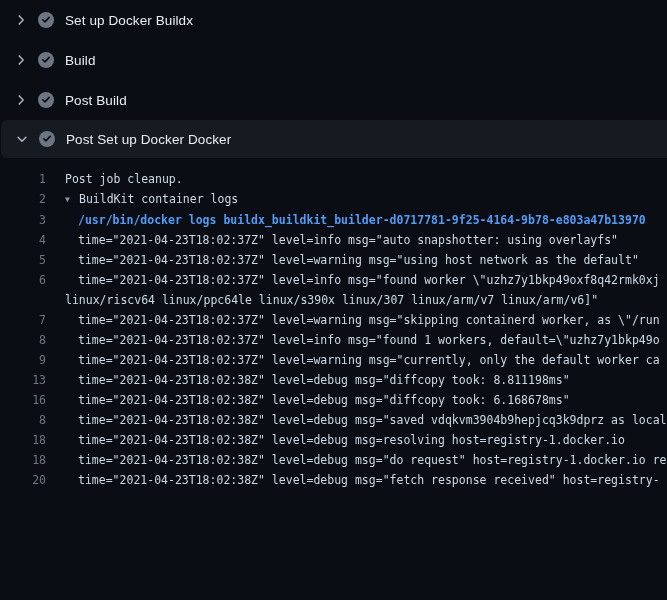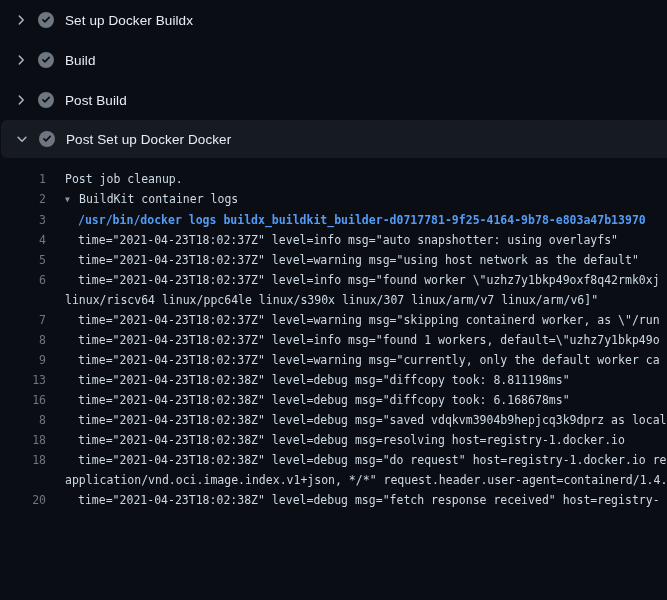--- a/index.html
+++ b/index.html
@@ -139,15 +139,14 @@
     <div class="log-line"><span class="ln">6</span><span class="lc ind1">time="2021-04-23T18:02:37Z" level=info msg="found worker \"uzhz7y1bkp49oxf8q42rmk0xj</span></div>
     <div class="log-line"><span class="ln"></span><span class="lc wrap">linux/riscv64 linux/ppc64le linux/s390x linux/307 linux/arm/v7 linux/arm/v6]"</span></div>
     <div class="log-line"><span class="ln">7</span><span class="lc ind1">time="2021-04-23T18:02:37Z" level=warning msg="skipping containerd worker, as \"/run</span></div>
     <div class="log-line"><span class="ln">8</span><span class="lc ind1">time="2021-04-23T18:02:37Z" level=info msg="found 1 workers, default=\"uzhz7y1bkp49o</span></div>
     <div class="log-line"><span class="ln">9</span><span class="lc ind1">time="2021-04-23T18:02:37Z" level=warning msg="currently, only the default worker ca</span></div>
     <div class="log-line"><span class="ln">13</span><span class="lc ind1">time="2021-04-23T18:02:38Z" level=debug msg="diffcopy took: 8.811198ms"</span></div>
     <div class="log-line"><span class="ln">16</span><span class="lc ind1">time="2021-04-23T18:02:38Z" level=debug msg="diffcopy took: 6.168678ms"</span></div>
     <div class="log-line"><span class="ln">8</span><span class="lc ind1">time="2021-04-23T18:02:38Z" level=debug msg="saved vdqkvm3904b9hepjcq3k9dprz as local</span></div>
     <div class="log-line"><span class="ln">18</span><span class="lc ind1">time="2021-04-23T18:02:38Z" level=debug msg=resolving host=registry-1.docker.io</span></div>
     <div class="log-line"><span class="ln">18</span><span class="lc ind1">time="2021-04-23T18:02:38Z" level=debug msg="do request" host=registry-1.docker.io re</span></div>
-    <div class="log-line"><span class="ln"></span><span class="lc wrap">application/vnd.oci.image.index.v1+json, */*" request.header.user-agent=containerd/1.4.</span></div>
     <div class="log-line"><span class="ln">20</span><span class="lc ind1">time="2021-04-23T18:02:38Z" level=debug msg="fetch response received" host=registry-</span></div>
   </div>
 
 </body></html>

